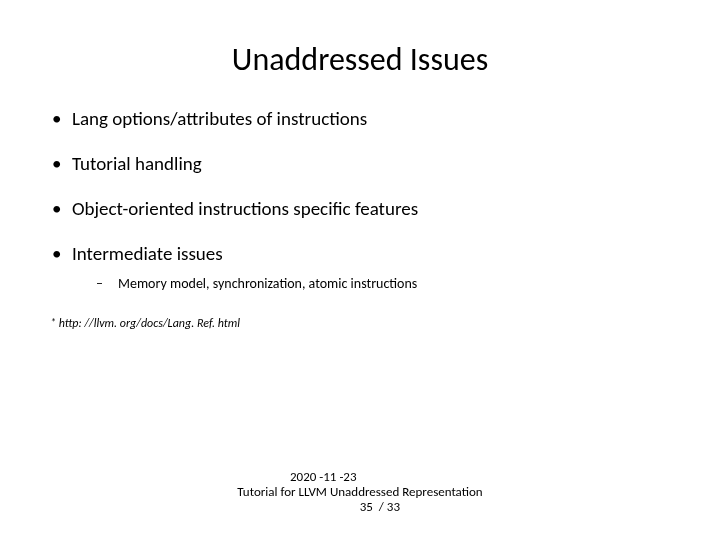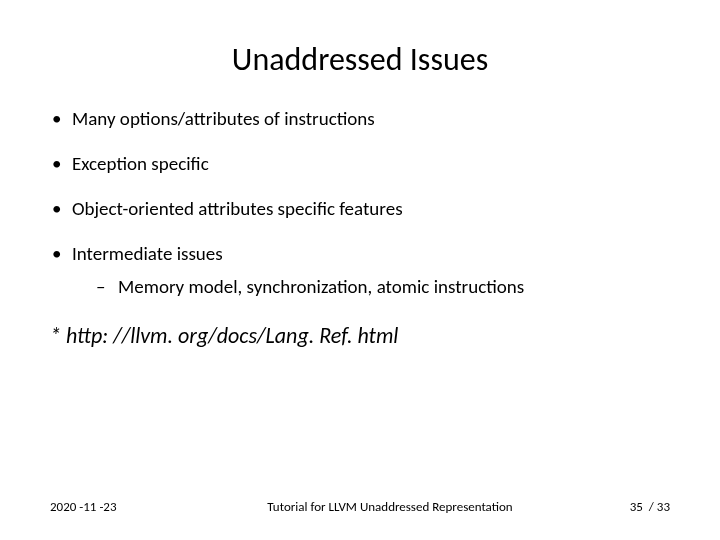--- a/index.html
+++ b/index.html
@@ -3,38 +3,38 @@
 <meta charset="utf-8">
 <style>
   * { margin: 0; padding: 0; box-sizing: border-box; }
   html, body { width: 720px; height: 540px; background: #fff; font-family: Calibri, "Segoe UI", Arial, sans-serif; color: #000; }
   .slide { width: 720px; height: 540px; position: relative; padding: 40px 50px 0 50px; }
   .title { font-size: 32px; text-align: center; margin-bottom: 28px; font-weight: 400; }
   .bullets { list-style: none; }
   .bullets > li { font-size: 19px; margin-bottom: 22px; padding-left: 22px; position: relative; }
   .bullets > li::before { content: "•"; position: absolute; left: 2px; top: 0; }
   .sub { list-style: none; margin-top: 10px; }
-  .sub > li { font-size: 19px; padding-left: 46px; position: relative; }
+  .sub > li { font-size: 14px; padding-left: 46px; position: relative; }
   .sub > li::before { content: "–"; position: absolute; left: 24px; top: 0; }
-  .footnote { font-size: 22px; font-style: italic; margin-top: 24px; }
-  .footer { position: absolute; bottom: 26px; left: 0; width: 720px; padding: 0 50px; display: flex; align-items: flex-end; font-size: 13px; }
+  .footnote { font-size: 12px; font-style: italic; margin-top: 24px; }
+  .footer { position: absolute; bottom: 26px; left: 0; width: 720px; padding: 0 50px; display: flex; align-items: center; font-size: 13px; flex-direction: column; }
   .footer .date { width: 140px; }
   .footer .center { flex: 1; text-align: center; }
-  .footer .pages { width: 80px; text-align: right; white-space: nowrap; margin-top: 12px; }
+  .footer .pages { width: 80px; text-align: right; white-space: nowrap; }
 </style>
 </head>
 <body>
 
 <div class="slide">
   <h1 class="title">Unaddressed Issues</h1>
 
   <ul class="bullets">
-    <li><span>Many options/attributes of instructions</span></li>
-    <li><span>Exception specific</span></li>
-    <li><span>Object-oriented attributes specific features</span></li>
+    <li><span>Lang options/attributes of instructions</span></li>
+    <li><span>Tutorial handling</span></li>
+    <li><span>Object-oriented instructions specific features</span></li>
     <li>
       <span>Intermediate issues</span>
       <ul class="sub">
         <li>Memory model, synchronization, atomic instructions</li>
       </ul>
     </li>
   </ul>
 
   <p class="footnote">* http: //llvm. org/docs/Lang. Ref. html</p>
 

